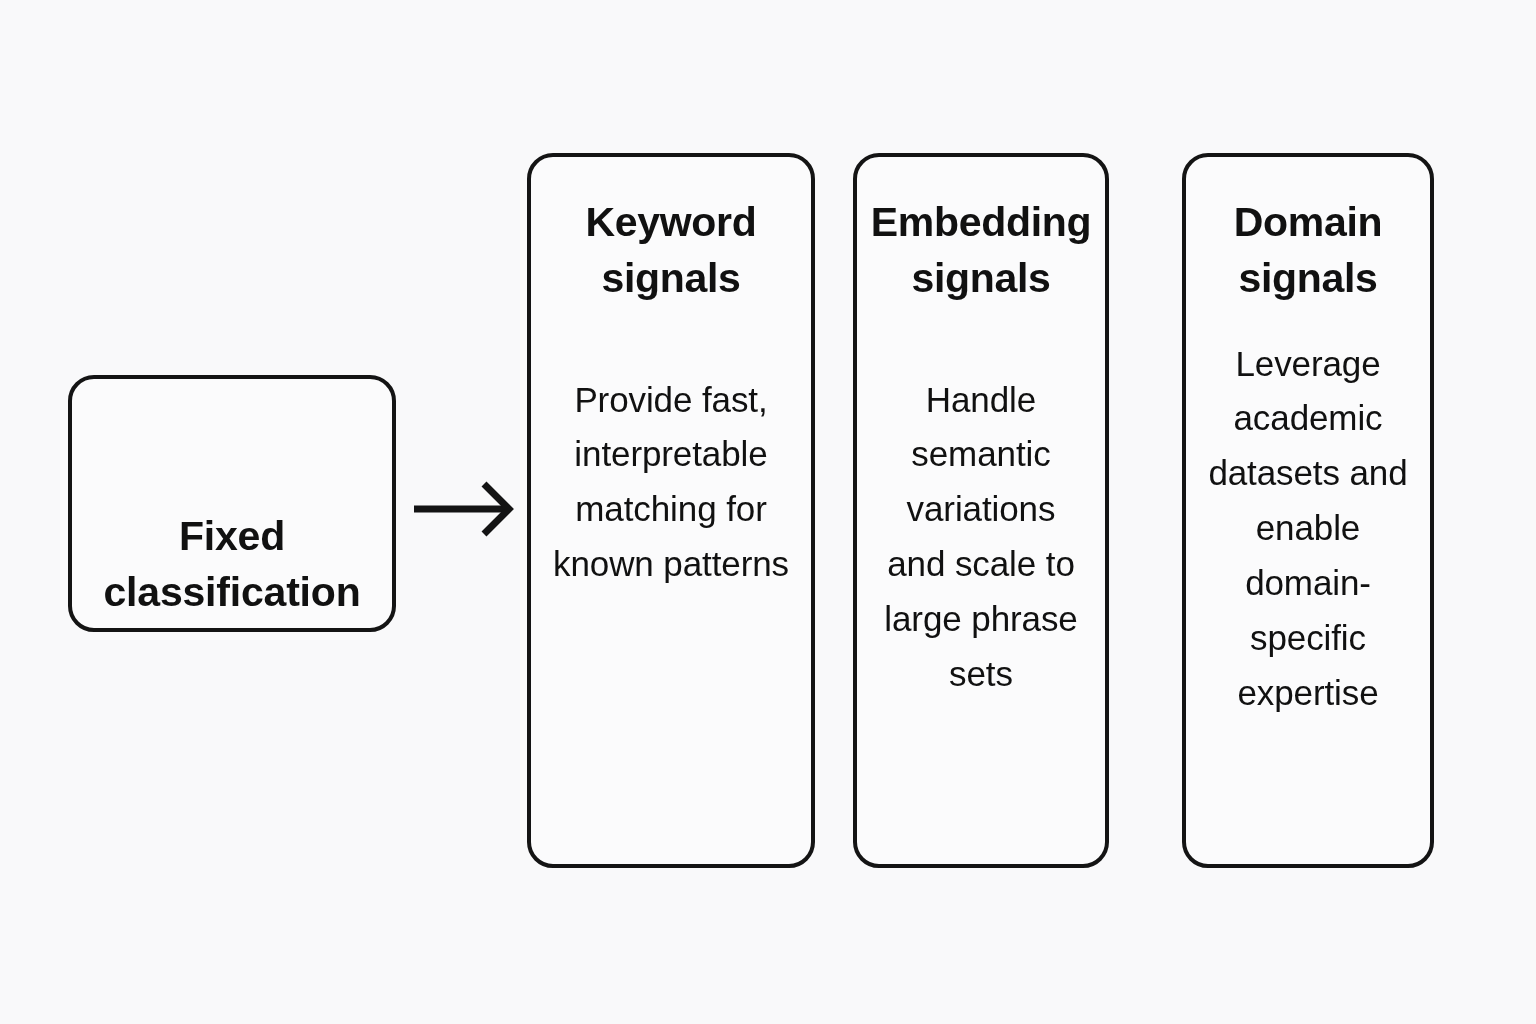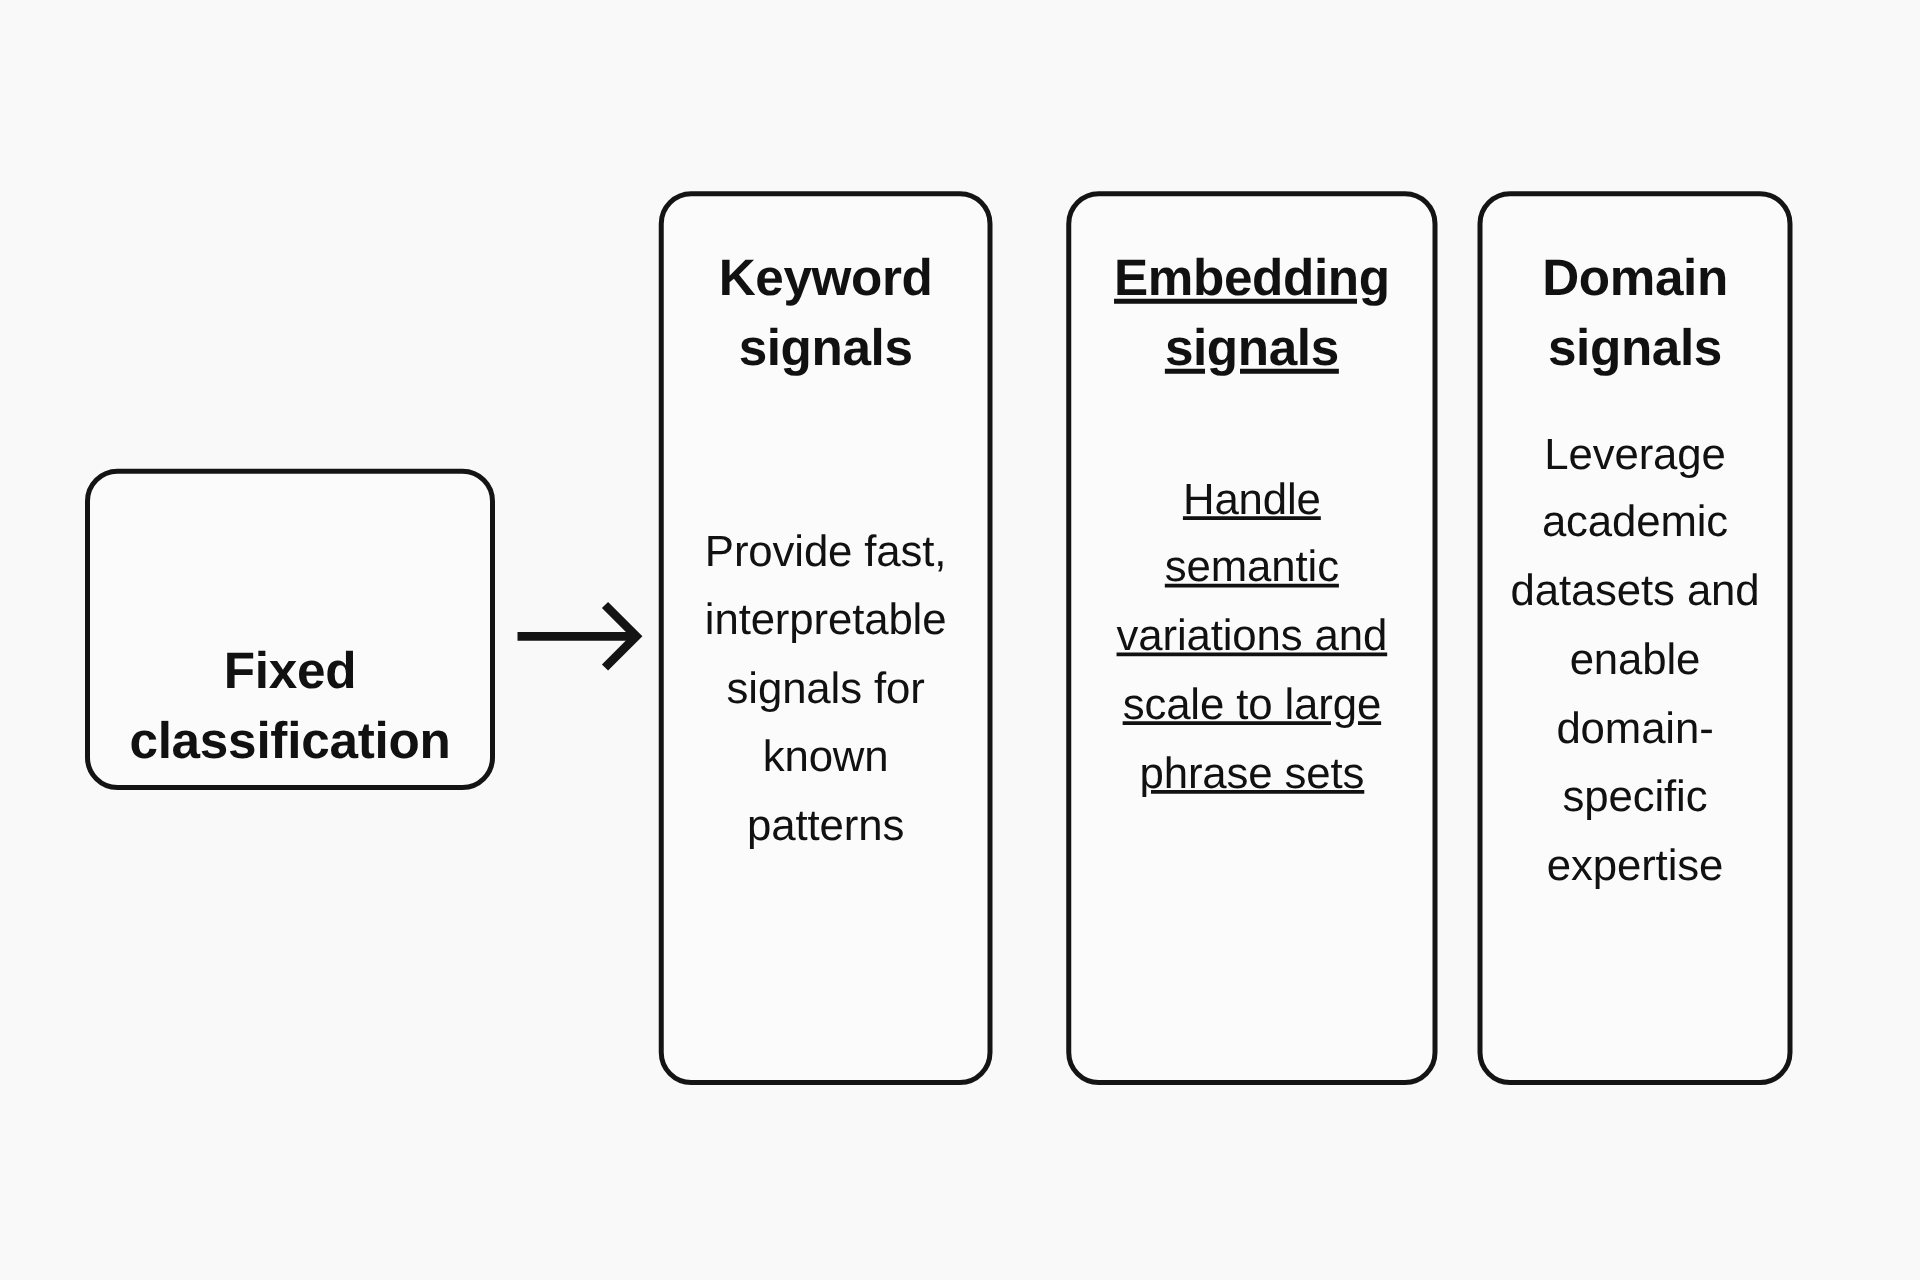--- a/index.html
+++ b/index.html
@@ -64,22 +64,22 @@
     height: 715px;
     box-sizing: border-box;
     border: 4px solid #141414;
     border-radius: 26px;
     background: #fbfbfc;
     padding: 38px 20px 0 20px;
     display: flex;
     flex-direction: column;
     align-items: center;
   }
-  .card-1 { left: 527px; width: 267px; gap: 42px; }
-  .card-2 { left: 853px; width: 297px; text-decoration: underline; }
+  .card-1 { left: 527px; width: 288px; }
+  .card-2 { left: 853px; width: 256px; }
   .card-3 { left: 1182px; width: 252px; }
 
   .card-title {
     font-size: 41px;
     font-weight: bold;
     line-height: 1.36;
     text-align: center;
     letter-spacing: -0.3px;
     white-space: pre-line;
     margin: 0;
@@ -110,21 +110,21 @@
   <div class="arrow-connector">
     <svg width="112" height="62" viewBox="0 0 112 62" xmlns="http://www.w3.org/2000/svg">
       <line x1="6" y1="31" x2="98" y2="31" stroke="#141414" stroke-width="7" stroke-linecap="butt"></line>
       <polyline points="76,6 101,31 76,56" fill="none" stroke="#141414" stroke-width="7" stroke-linecap="butt" stroke-linejoin="miter"></polyline>
     </svg>
   </div>
 
   <div class="card card-1">
     <div class="card-title">Keyword
 signals</div>
-    <div class="card-body">Provide fast, interpretable signals for known patterns</div>
+    <div class="card-body">Provide fast, interpretable matching for known patterns</div>
   </div>
 
   <div class="card card-2">
     <div class="card-title">Embedding
 signals</div>
     <div class="card-body">Handle semantic variations and scale to large phrase sets</div>
   </div>
 
   <div class="card card-3">
     <div class="card-title">Domain

